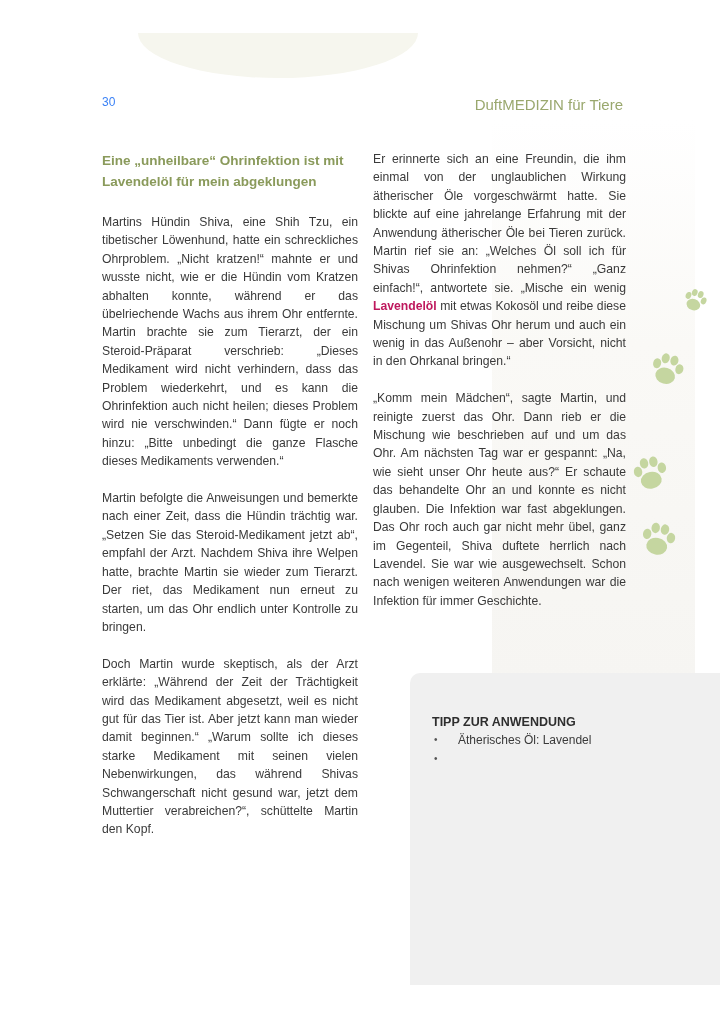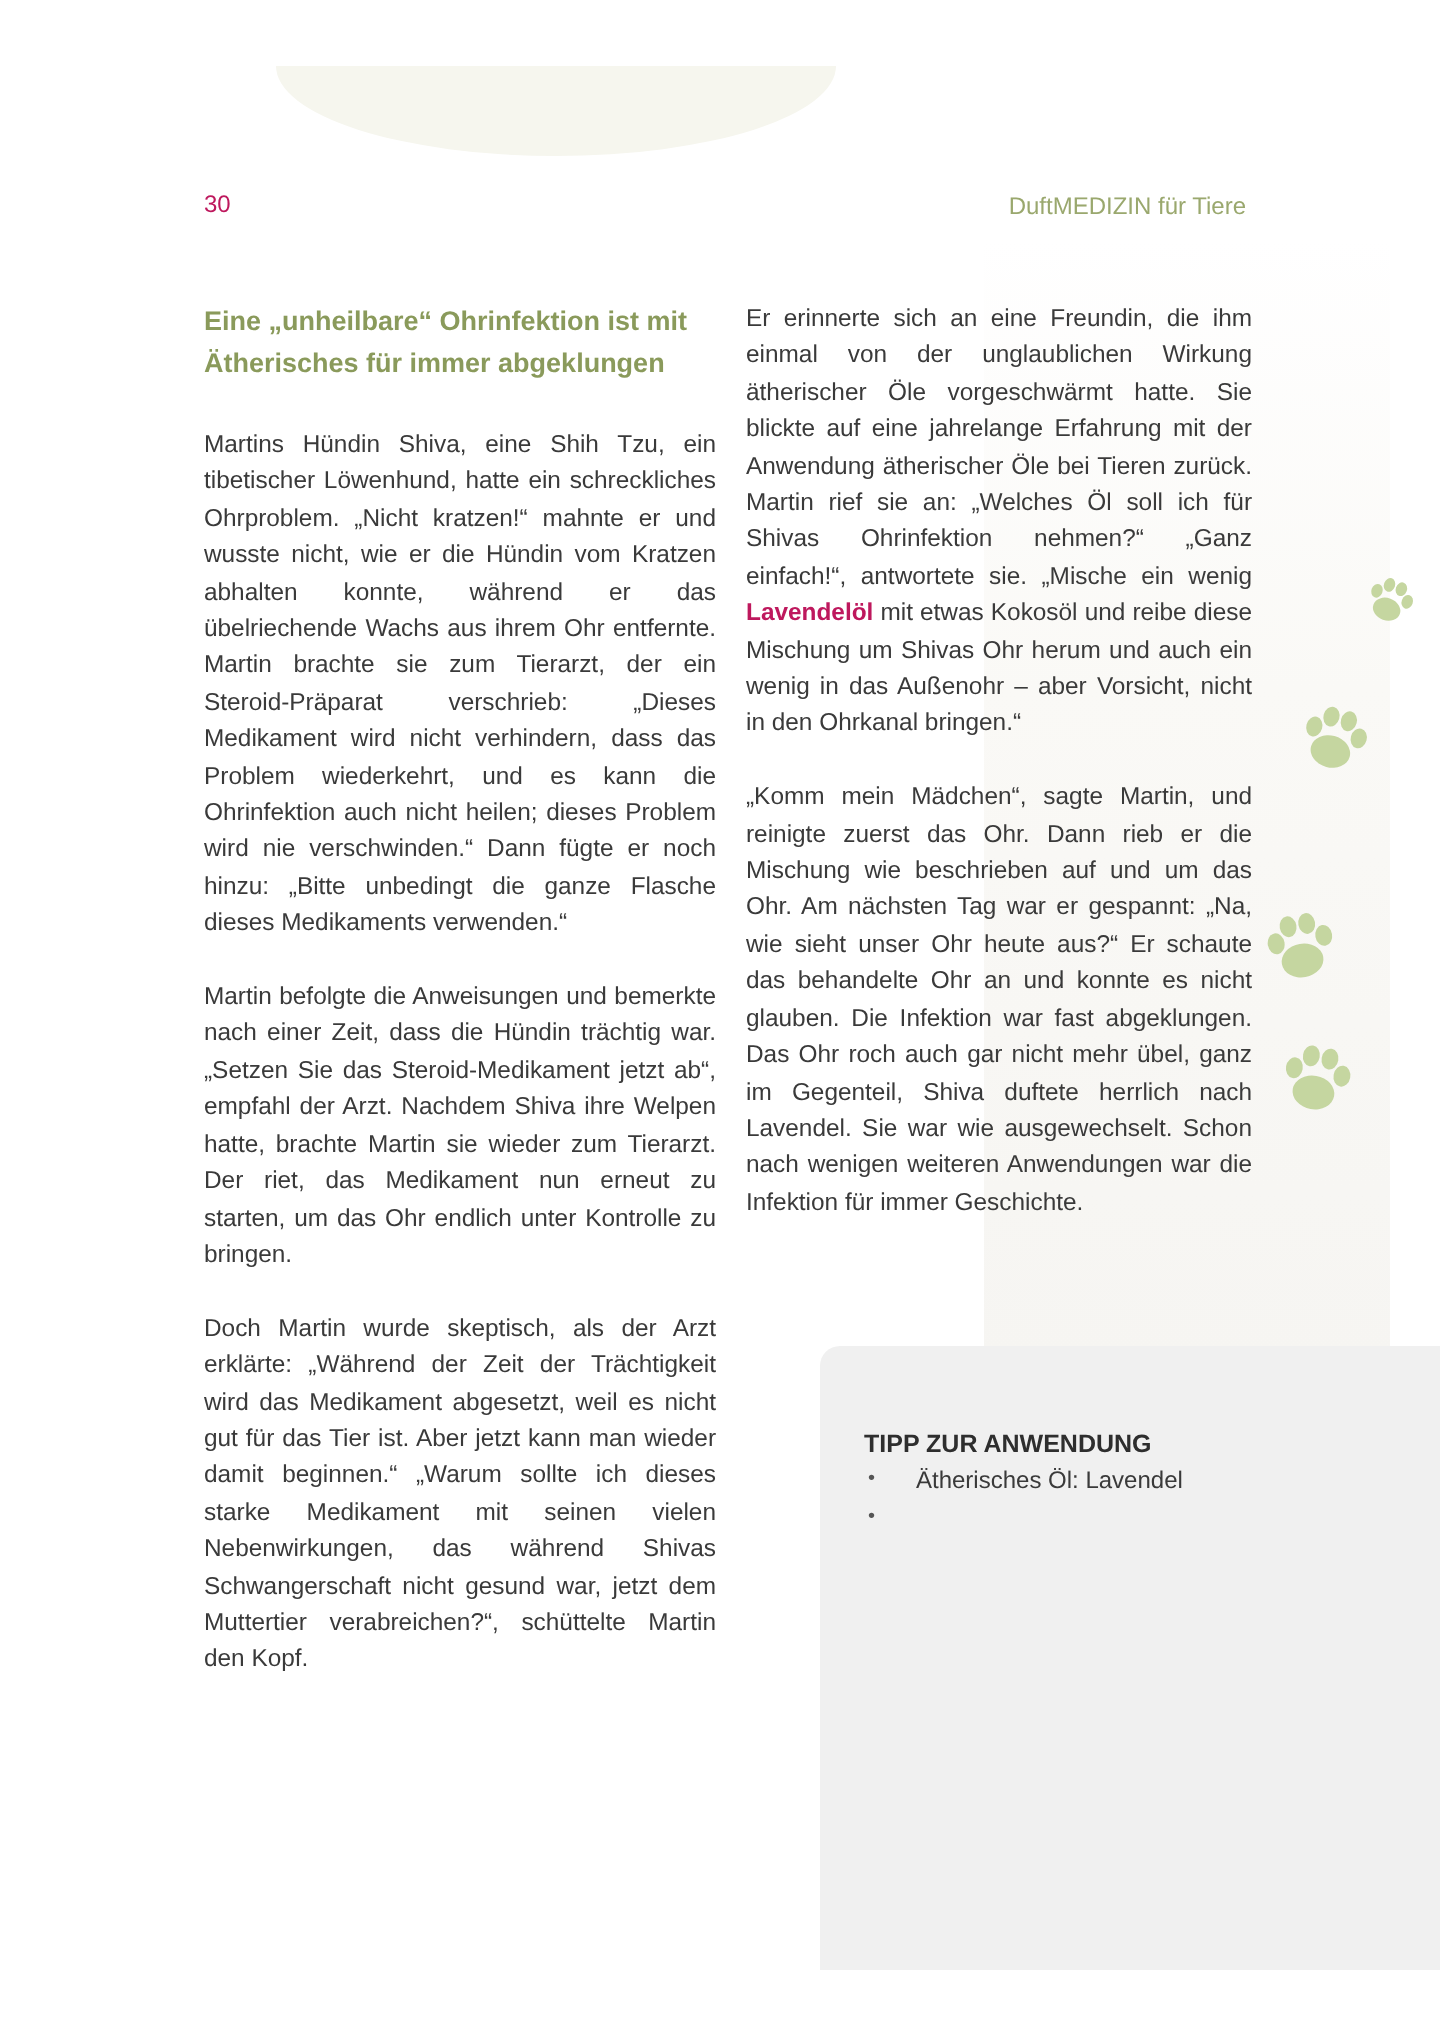--- a/index.html
+++ b/index.html
@@ -8,24 +8,24 @@
     background:#ffffff;
     font-family:"Liberation Sans", sans-serif;
     color:#3a3a3a;
   }
   .top-arc {
     position:absolute; left:138px; top:33px; width:280px; height:45px;
     background:#f6f6ee;
     border-radius:0 0 140px 140px / 0 0 45px 45px;
   }
   .page-number {
-    position:absolute; left:102px; top:95px; font-size:12px; color:#be185d;
+    position:absolute; left:102px; top:95px; font-size:12px; color:#3b82f6;
   }
   .running-head {
-    position:absolute; right:97px; top:96px; font-size:12px; color:#9aa86e;
+    position:absolute; right:97px; top:96px; font-size:15px; color:#9aa86e;
   }
   .right-shade {
     position:absolute; left:492px; top:120px; width:203px; height:560px;
     background:linear-gradient(180deg, #ffffff 0%, #faf9f6 40%, #f6f5f2 100%);
   }
   .col {
     position:absolute; top:150px; width:256px;
     font-size:12.2px; line-height:18.4px; text-align:justify;
   }
   .col-left { left:102px; }
@@ -100,21 +100,21 @@
     <ellipse cx="20" cy="27" rx="10" ry="8"></ellipse>
         <ellipse cx="9" cy="17" rx="4" ry="5"></ellipse>
         <ellipse cx="16" cy="10" rx="4" ry="5"></ellipse>
         <ellipse cx="25" cy="10" rx="4" ry="5"></ellipse>
         <ellipse cx="32" cy="17" rx="4" ry="5"></ellipse>
       </g>
     </svg>
 </div>
 
 <div class="col col-left">
-  <h2 class="heading">Eine „unheilbare“ Ohrinfektion ist mit Ätherisches für immer abgeklungen</h2>
+  <h2 class="heading">Eine „unheilbare“ Ohrinfektion ist mit Lavendelöl für mein abgeklungen</h2>
   <p class="para">Martins Hündin Shiva, eine Shih Tzu, ein tibetischer Löwenhund, hatte ein schreckliches Ohrproblem. „Nicht kratzen!“ mahnte er und wusste nicht, wie er die Hündin vom Kratzen abhalten konnte, während er das übelriechende Wachs aus ihrem Ohr entfernte. Martin brachte sie zum Tierarzt, der ein Steroid-Präparat verschrieb: „Dieses Medikament wird nicht verhindern, dass das Problem wiederkehrt, und es kann die Ohrinfektion auch nicht heilen; dieses Problem wird nie verschwinden.“ Dann fügte er noch hinzu: „Bitte unbedingt die ganze Flasche dieses Medikaments verwenden.“</p>
   <p class="para">Martin befolgte die Anweisungen und bemerkte nach einer Zeit, dass die Hündin trächtig war. „Setzen Sie das Steroid-Medikament jetzt ab“, empfahl der Arzt. Nachdem Shiva ihre Welpen hatte, brachte Martin sie wieder zum Tierarzt. Der riet, das Medikament nun erneut zu starten, um das Ohr endlich unter Kontrolle zu bringen.</p>
   <p class="para">Doch Martin wurde skeptisch, als der Arzt erklärte: „Während der Zeit der Trächtigkeit wird das Medikament abgesetzt, weil es nicht gut für das Tier ist. Aber jetzt kann man wieder damit beginnen.“ „Warum sollte ich dieses starke Medikament mit seinen vielen Nebenwirkungen, das während Shivas Schwangerschaft nicht gesund war, jetzt dem Muttertier verabreichen?“, schüttelte Martin den Kopf.</p>
 </div>
 
 <div class="col col-right">
   <p class="para"><span>Er erinnerte sich an eine Freundin, die ihm einmal von der unglaublichen Wirkung ätherischer Öle vorgeschwärmt hatte. Sie blickte auf eine jahrelange Erfahrung mit der Anwendung ätherischer Öle bei Tieren zurück. Martin rief sie an: „Welches Öl soll ich für Shivas Ohrinfektion nehmen?“ „Ganz einfach!“, antwortete sie. „Mische ein wenig </span><span class="bold">Lavendelöl</span><span> mit etwas Kokosöl und reibe diese Mischung um Shivas Ohr herum und auch ein wenig in das Außenohr – aber Vorsicht, nicht in den Ohrkanal bringen.“</span></p>
   <p class="para">„Komm mein Mädchen“, sagte Martin, und reinigte zuerst das Ohr. Dann rieb er die Mischung wie beschrieben auf und um das Ohr. Am nächsten Tag war er gespannt: „Na, wie sieht unser Ohr heute aus?“ Er schaute das behandelte Ohr an und konnte es nicht glauben. Die Infektion war fast abgeklungen. Das Ohr roch auch gar nicht mehr übel, ganz im Gegenteil, Shiva duftete herrlich nach Lavendel. Sie war wie ausgewechselt. Schon nach wenigen weiteren Anwendungen war die Infektion für immer Geschichte.</p>
 </div>
 

